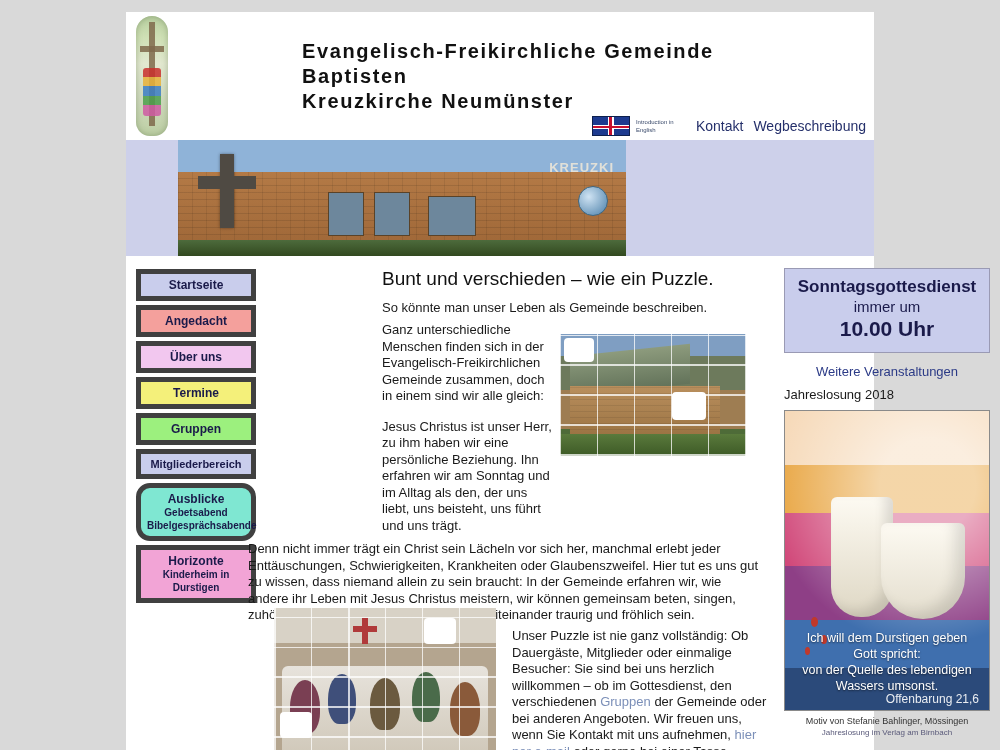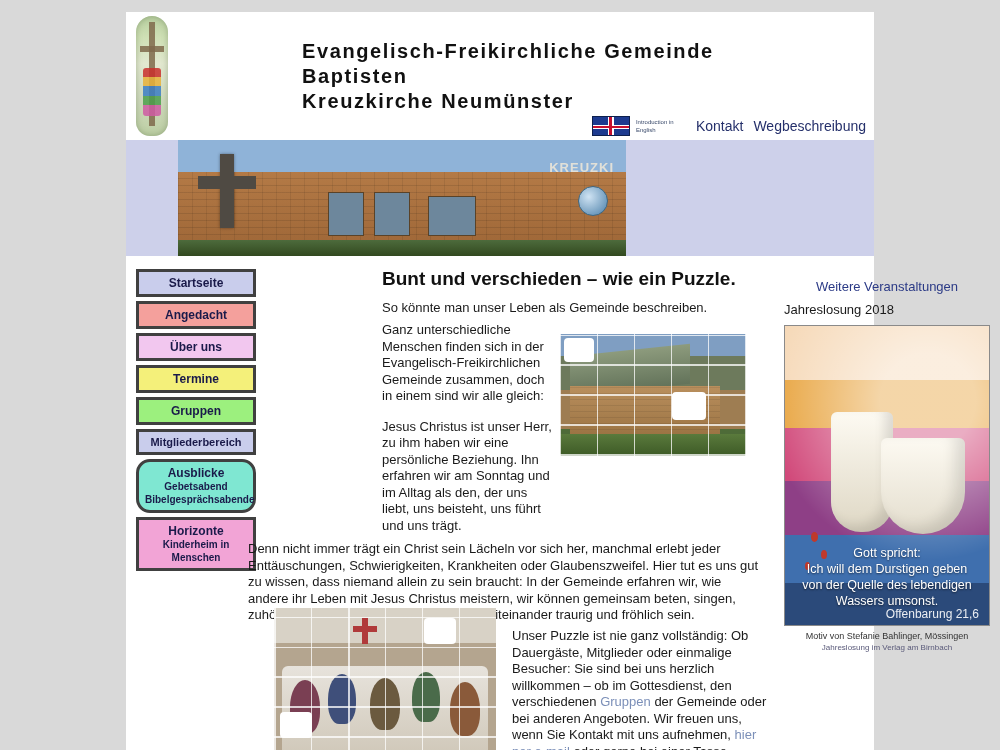--- a/index.html
+++ b/index.html
@@ -122,38 +122,38 @@
     background:linear-gradient(180deg,#4d6b3c,#32491f);
   }
 
   
   .content { position:absolute; left:0; top:244px; width:748px; height:506px; background:#ffffff; }
 
   
   .leftnav { position:absolute; left:10px; top:13px; width:120px; }
   .navbtn {
     width:120px; margin-bottom:4px; padding:4px 6px;
-    border:3px solid #404040; text-align:center; cursor:pointer;
+    border:5px solid #404040; text-align:center; cursor:pointer;
     font-size:12px; color:#1a1a4a;
   }
   .navbtn .main { font-weight:bold; }
   .navbtn .sub { font-size:10px; font-weight:bold; display:block; line-height:13px; }
   .nb-start { background:#c9cdec; font-weight:bold; }
   .nb-angedacht { background:#f4a09c; font-weight:bold; }
   .nb-ueber { background:#f2c7ef; font-weight:bold; }
   .nb-termine { background:#f4f07a; font-weight:bold; }
   .nb-gruppen { background:#9cf07e; font-weight:bold; }
   .nb-mitglied { background:#c9cdec; font-size:11px; font-weight:bold; }
   .nb-ausblicke { background:#7fe7d2;border-radius:14px; }
   .nb-horizonte { background:#f2a4d6; }
 
   
   .mid { position:absolute; left:148px; top:0; width:395px; }
   .head1 {
-    font-size:19px; font-weight:bold; color:#111; margin:12px 0 0 108px;
+    font-size:19px; font-weight:normal; color:#111; margin:12px 0 0 108px;
     width:410px;
   }
   .sub1 { margin:10px 0 0 108px; width:400px; font-size:13px; }
 
   .body-col {
     position:absolute; left:256px; top:66px; width:170px; font-size:13px; line-height:16.5px;
   }
   .body-col p { margin:0 0 14px 0; }
 
   
@@ -324,21 +324,21 @@
           <span class="main">Mitgliederbereich</span>
         </div>
         <div class="navbtn nb-ausblicke">
           <span class="main">Ausblicke</span>
           <span class="sub">Gebetsabend</span>
           <span class="sub">Bibelgesprächsabende</span>
         </div>
         <div class="navbtn nb-horizonte">
           <span class="main">Horizonte</span>
           <span class="sub">Kinderheim in</span>
-          <span class="sub">Menschen</span>
+          <span class="sub">Durstigen</span>
         </div>
       </div>
 
       <div class="mid">
         <div class="head1">Bunt und verschieden – wie ein Puzzle.</div>
         <div class="sub1">So könnte man unser Leben als Gemeinde beschreiben.</div>
       </div>
 
       <div class="body-col">
         <p>Ganz unterschiedliche Menschen finden sich in der Evangelisch-Freikirchlichen Gemeinde zusammen, doch in einem sind wir alle gleich:</p>
@@ -371,32 +371,37 @@
         <div class="puzzle-cut"></div>
         <div class="pz-hole" style="left:6px;top:104px;width:32px;height:26px;"></div>
         <div class="pz-hole" style="left:150px;top:10px;width:32px;height:26px;"></div>
       </div>
 
       <div style="position:absolute; left:386px; top:372px; width:256px; font-size:13px; line-height:16.5px;">
         <span>Unser Puzzle ist nie ganz vollständig: Ob Dauergäste, Mitglieder oder einmalige Besucher: Sie sind bei uns herzlich willkommen – ob im Gottesdienst, den verschiedenen </span><a class="inline">Gruppen</a><span> der Gemeinde oder bei anderen Angeboten. Wir freuen uns, wenn Sie Kontakt mit uns aufnehmen, </span><a class="inline">hier per e-mail</a><span> oder gerne bei einer Tasse Kaffee nach dem Gottesdienst in unseren </span>
       </div>
 
       <div class="rightcol">
+        <div class="sunday-box">
+          <div class="sunday-l1">Sonntagsgottesdienst</div>
+          <div class="sunday-l2">immer um</div>
+          <div class="sunday-l3">10.00 Uhr</div>
+        </div>
         <a class="events-link">Weitere Veranstaltungen</a>
         <div class="jahres">Jahreslosung 2018</div>
 
         <div class="art">
           <div class="art-cup2"></div>
           <div class="art-cup"></div>
           <div class="art-drop" style="left:26px;top:206px;width:7px;height:10px;"></div>
           <div class="art-drop" style="left:36px;top:224px;width:6px;height:9px;"></div>
           <div class="art-drop" style="left:20px;top:236px;width:5px;height:8px;"></div>
           <div class="art-caption">
+            <div>Ich will dem Durstigen geben</div>
             <div>Gott spricht:</div>
-            <div>Ich will dem Durstigen geben</div>
             <div>von der Quelle des lebendigen</div>
             <div>Wassers umsonst.</div>
           </div>
           <div class="art-ref">Offenbarung 21,6</div>
         </div>
         <div class="art-credit">
           <div>Motiv von Stefanie Bahlinger, Mössingen</div>
           <div class="c2">Jahreslosung im Verlag am Birnbach</div>
         </div>
       </div>

